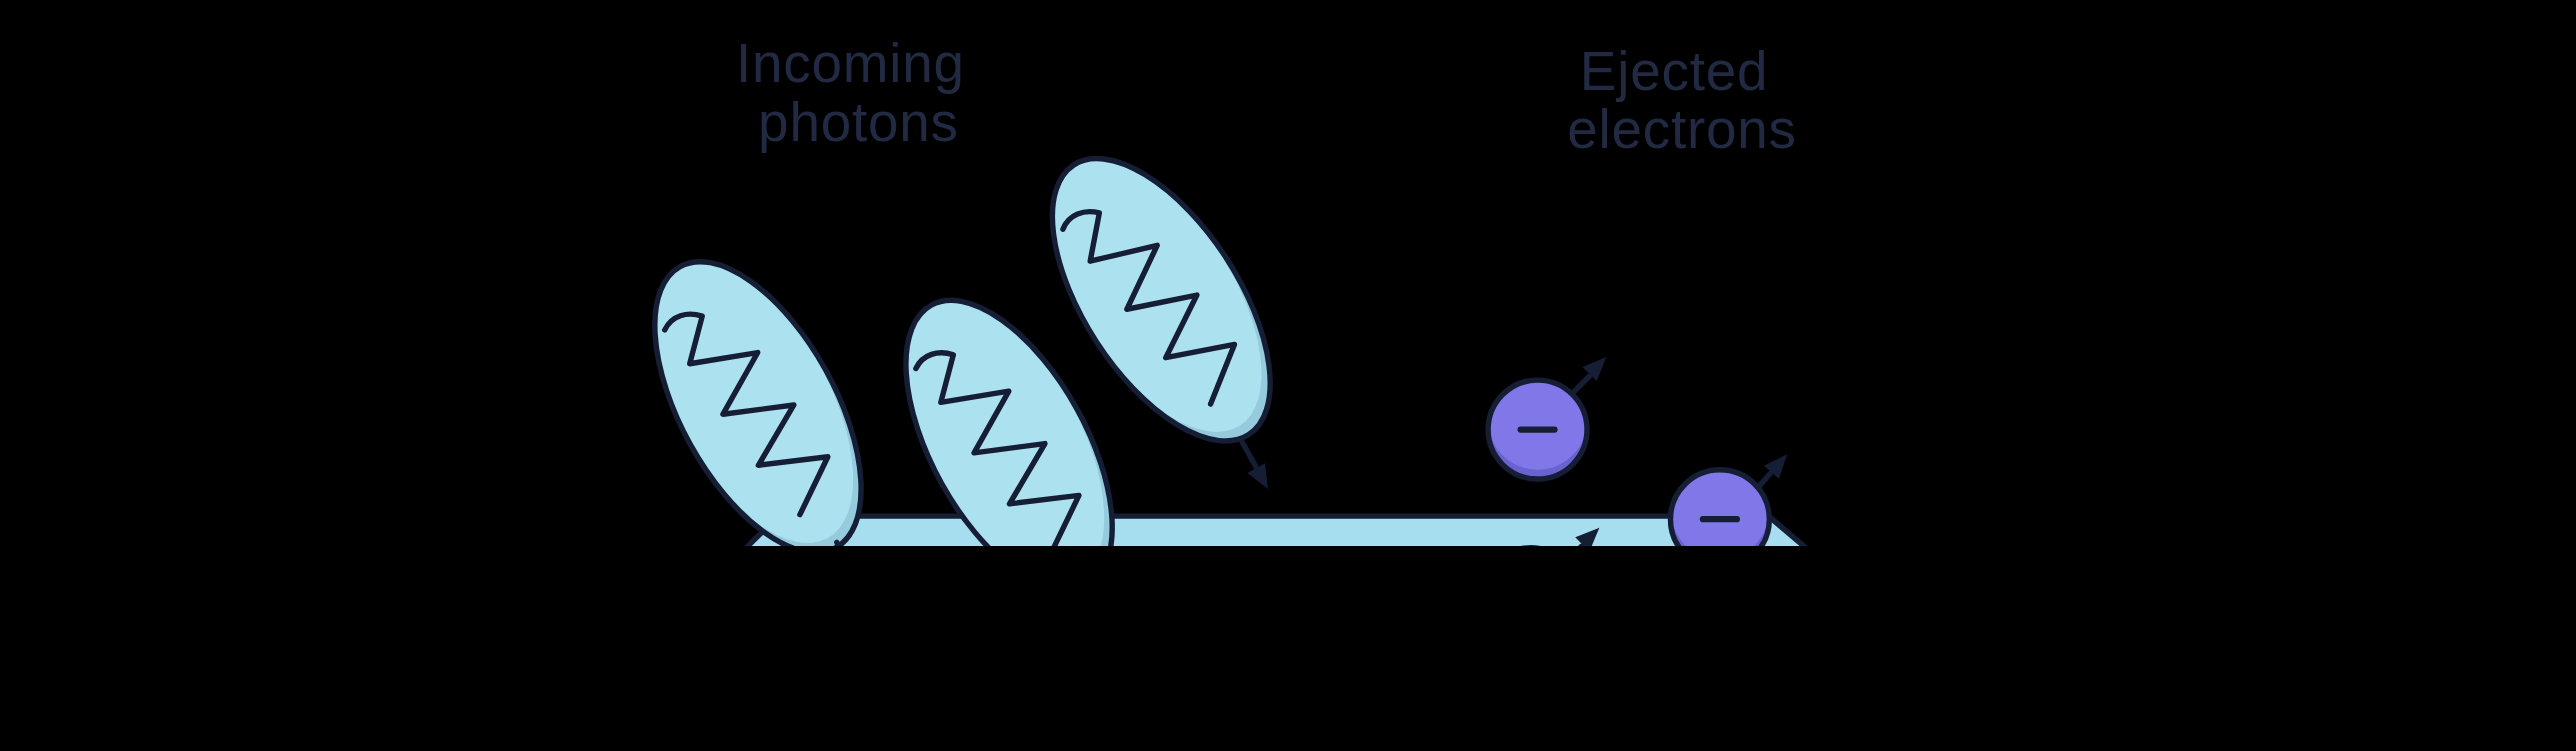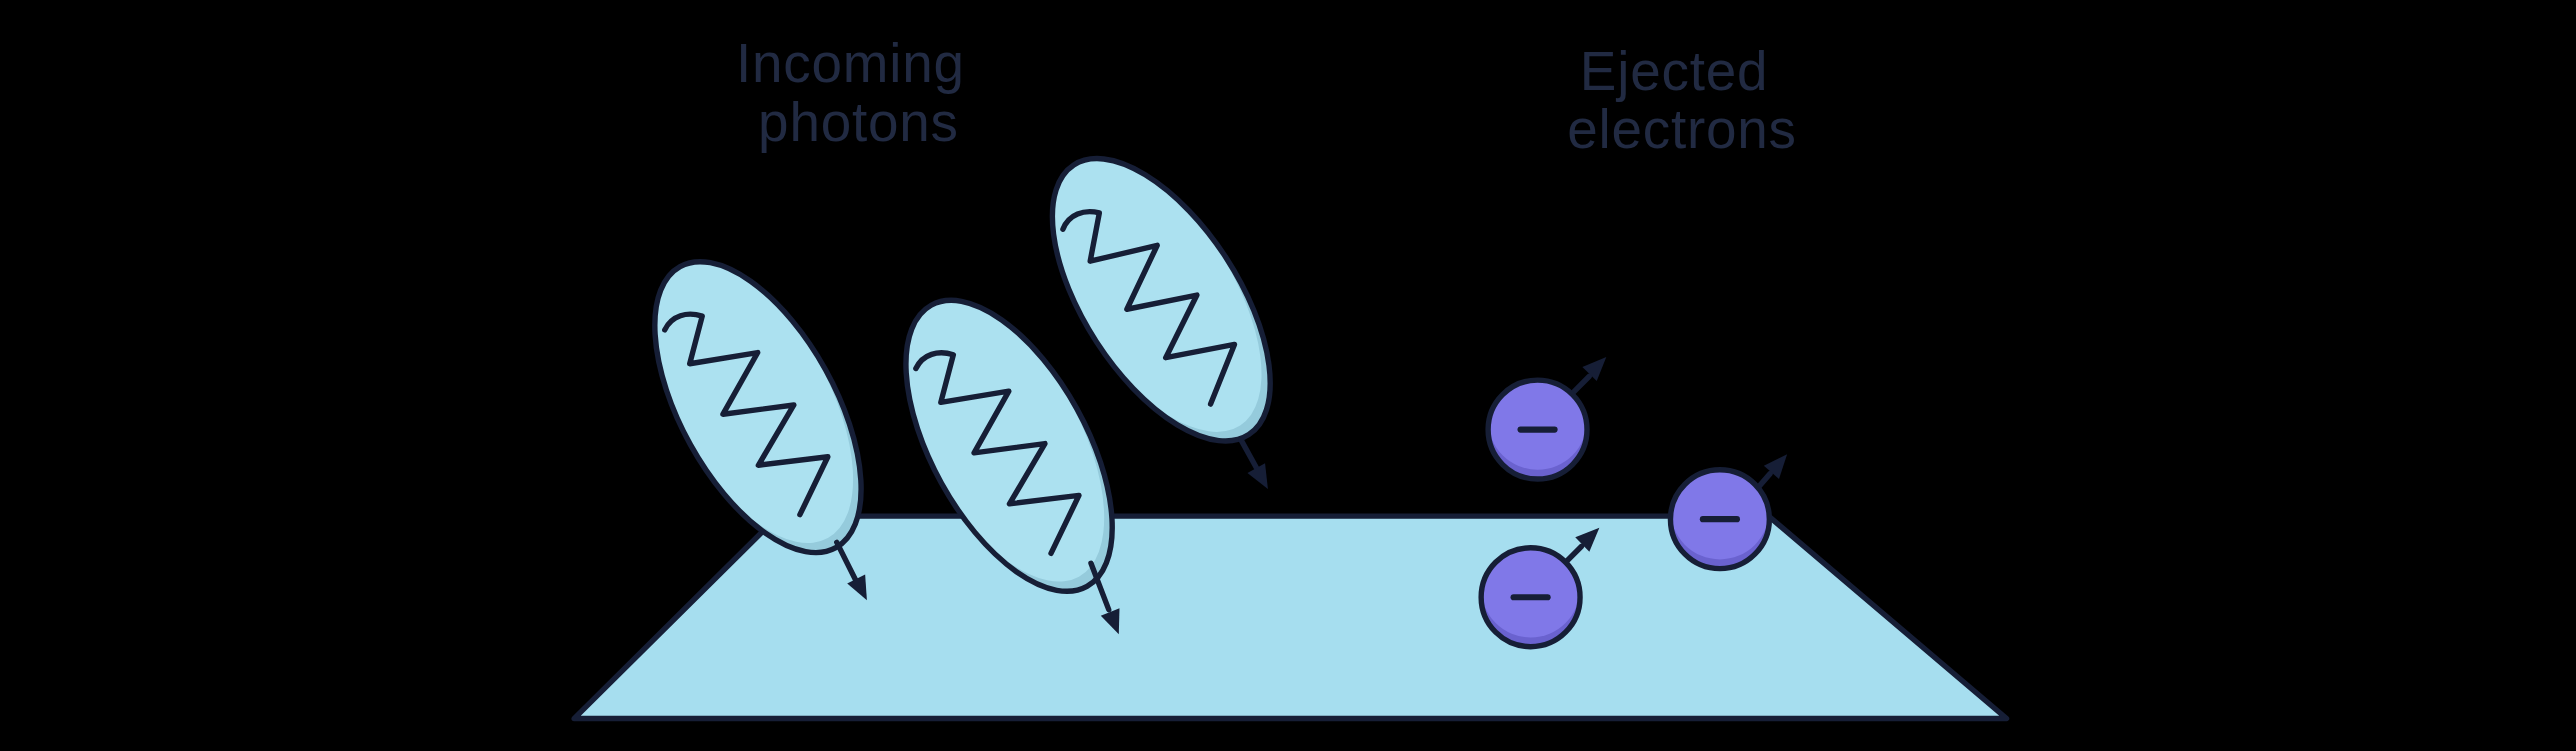--- a/index.html
+++ b/index.html
@@ -1,18 +1,18 @@
 <!DOCTYPE html>
 <html style="--background: #000000; --ink: #161e36; --text: #212a42; --photon_fill: #ace1f0; --photon_shade: #95cbdc; --plate_fill: #a6deef; --electron_fill: #8078e8; --electron_shade: #6a62cf;font-size:12.4px"><head>
 <meta charset="utf-8">
 <style>
   html,body{margin:0;padding:0;background:#000;}
   .stage{
     position:relative;
-    width:2576px;height:751px;
+    width:2576px;height:546px;
     background:var(--background,#000);
     overflow:hidden;
     font-family:"Liberation Sans",sans-serif;
   }
   .stage svg{position:absolute;left:0;top:0;}
 
   
   .outline{fill:none;stroke:var(--ink);stroke-width:7;stroke-linejoin:round;}
   .wave{fill:none;stroke:var(--ink);stroke-width:7;stroke-linecap:round;stroke-linejoin:round;}
   .arrow-line{fill:none;stroke:var(--ink);stroke-width:7;stroke-linecap:round;}

